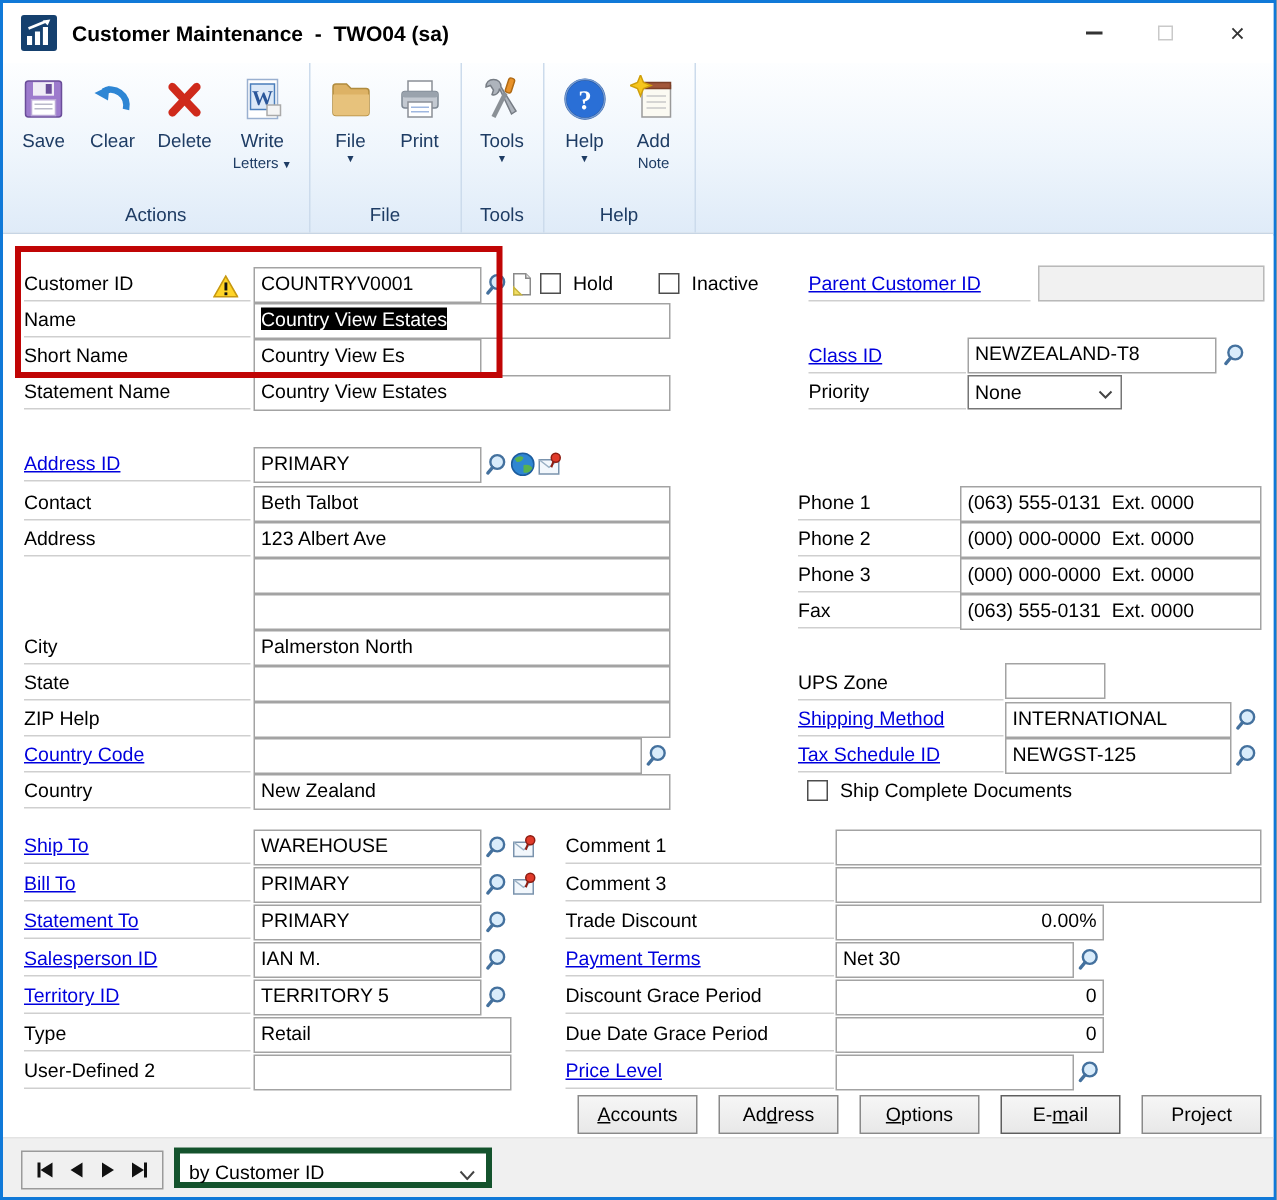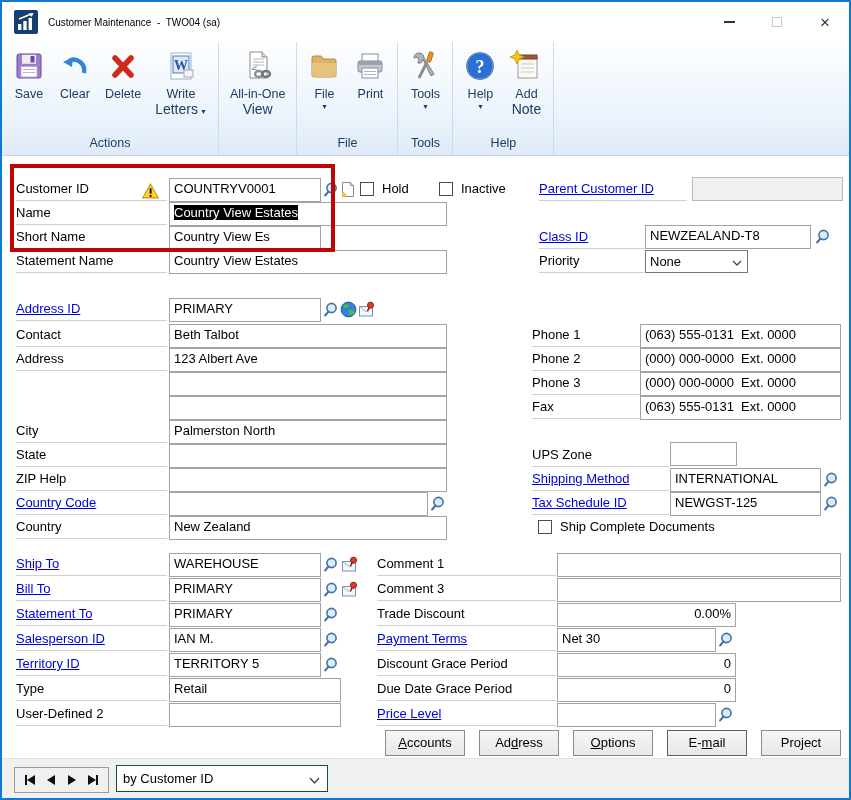--- a/index.html
+++ b/index.html
@@ -2,35 +2,35 @@
 <html><head>
 <meta charset="utf-8">
 <style>
   html,body{margin:0;padding:0;background:#555;}
   *{box-sizing:border-box;}
   .window{position:relative;width:851px;height:800px;background:#fff;
     border:2px solid #1079d8;font-family:"Liberation Sans",sans-serif;color:#000;overflow:hidden;}
   
   .titlebar{position:absolute;top:0;left:0;right:0;height:40px;background:#fff;display:flex;align-items:center;}
   .appicon{margin-left:12px;width:24px;height:24px;flex:0 0 auto;}
-  .title{margin-left:10px;font-size:10px;white-space:pre;}
+  .title{margin-left:10px;font-size:14px;white-space:pre;font-weight:bold;}
   .wctrls{position:absolute;right:0;top:0;height:40px;display:flex;}
   .wbtn{width:48px;height:40px;display:flex;align-items:center;justify-content:center;}
   .minbar{width:11px;height:2px;background:#333;}
   .maxbox{width:10px;height:10px;border:1px solid #c9c9c9;}
   .xglyph{font-size:17px;color:#333;line-height:1;}
   
   .toolbar{position:absolute;top:40px;left:0;right:0;height:114px;
     background:linear-gradient(#fdfeff,#eef5fc 55%,#dfebf8);border-bottom:1px solid #c7d5e4;display:flex;}
   .tgroup{display:flex;flex-direction:column;border-right:1px solid #ccdbec;padding:4px 4px 0 4px;}
   .titems{display:flex;flex:1;align-items:flex-start;}
   .titem{display:flex;flex-direction:column;align-items:center;padding:4px 7px;cursor:pointer;}
   .ticon{width:32px;height:32px;}
   .tlabel{font-size:12.5px;color:#1e3c64;margin-top:5px;line-height:15px;text-align:center;white-space:nowrap;}
-  .tlabel2{font-size:14px;color:#1e3c64;line-height:15px;text-align:right;white-space:nowrap;}
+  .tlabel2{font-size:10px;color:#1e3c64;line-height:15px;text-align:right;white-space:nowrap;}
   .drop::after{content:"▼";font-size:7px;color:#1e3c64;margin-left:2px;}
   .dropb{font-size:7px;color:#1e3c64;line-height:10px;}
   .tgl{height:22px;line-height:20px;text-align:center;font-size:12.5px;color:#1e3c64;}
   
   .form{position:absolute;top:155px;left:0;right:0;bottom:40px;background:#fff;}
   .lbl{position:absolute;height:23px;line-height:22px;font-size:13px;border-bottom:1px solid #cfcfcf;white-space:nowrap;}
   .l1{left:14px;width:151px;} .l2{left:530px;width:108px;} .l2w{left:530px;width:137px;}
   .l3{left:375px;width:179px;} .lp{left:537px;width:105px;}
   .lnk{color:#0000dd;text-decoration:underline;cursor:pointer;}
   .fbox{position:absolute;height:24px;border:1px solid #a3a3a3;background:#fff;line-height:20px;
@@ -52,21 +52,21 @@
     background:linear-gradient(#f6f6f6,#e8e8e8);text-align:center;line-height:24px;font-size:13px;cursor:pointer;}
   .u{text-decoration:underline;}
   
   .statusbar{position:absolute;left:0;right:0;bottom:0;height:40px;background:#f0f0f0;border-top:1px solid #e3e3e3;}
   .navgrp{position:absolute;left:12px;top:8px;width:95px;height:26px;border:1px solid #9a9a9a;
     background:#f0f0f0;display:flex;align-items:center;justify-content:space-around;padding:0 4px;}
   .navbtn{display:flex;align-items:center;cursor:pointer;height:100%;}
   .tri-l{width:0;height:0;border-top:5px solid transparent;border-bottom:5px solid transparent;border-right:8px solid #111;}
   .tri-r{width:0;height:0;border-top:5px solid transparent;border-bottom:5px solid transparent;border-left:8px solid #111;}
   .bar{width:2px;height:10px;background:#111;}
-  .sortbox{position:absolute;left:114px;top:6px;width:212px;height:27px;border:1px solid #14532d;background:#fff;
+  .sortbox{position:absolute;left:114px;top:6px;width:212px;height:27px;border:4px solid #14532d;background:#fff;
     font-size:13px;line-height:25px;padding:0 6px;cursor:pointer;}
   .sortbox svg{position:absolute;right:7px;top:11px;}
 </style>
 </head>
 <body>
 
 <svg width="0" height="0" style="position:absolute">
   <defs>
     <g id="i-lookup">
         <circle cx="9.5" cy="7" r="4.6" fill="#d9ecfb" stroke="#44719e" stroke-width="1.6"></circle>
@@ -157,42 +157,20 @@
               <text x="16" y="20" font-size="14" font-weight="bold" fill="#2b579a" text-anchor="middle" font-family="Liberation Serif,serif">W</text>
               <rect x="19" y="20" width="9" height="7" fill="#f4f4f4" stroke="#aaa"></rect>
             </svg>
           <span class="tlabel">Write</span>
           <span class="tlabel2 drop">Letters</span>
         </div>
       </div>
       <div class="tgl">Actions</div>
     </div>
 
-    <div class="tgroup">
-      <div class="titems">
-        <div class="titem">
-          <svg class="ticon" viewBox="0 0 32 32">
-              <path d="M8 2 h12 l5 5 v21 h-17 z" fill="#fff" stroke="#8a8a8a"></path>
-              <path d="M20 2 v5 h5" fill="#ddd" stroke="#8a8a8a"></path>
-              <g stroke="#b0b4ba">
-                <line x1="11" y1="9" x2="22" y2="9"></line>
-                <line x1="11" y1="12" x2="22" y2="12"></line>
-                <line x1="11" y1="15" x2="22" y2="15"></line>
-              </g>
-              <path d="M10 19 l5 -3 m-5 3 l5 1" stroke="#7a8aa0"></path>
-              <ellipse cx="17" cy="24" rx="4" ry="3" fill="none" stroke="#8b9096" stroke-width="2.4"></ellipse>
-              <ellipse cx="24" cy="24" rx="4" ry="3" fill="none" stroke="#6e7largest378" stroke-width="2.4"></ellipse>
-              <ellipse cx="24" cy="24" rx="4" ry="3" fill="none" stroke="#6e7378" stroke-width="2.4"></ellipse>
-            </svg>
-          <span class="tlabel">All-in-One</span>
-          <span class="tlabel2">View</span>
-        </div>
-      </div>
-      <div class="tgl"></div>
-    </div>
 
     <div class="tgroup">
       <div class="titems">
         <div class="titem">
           <svg class="ticon" viewBox="0 0 32 32">
               <path d="M4 8 a2 2 0 0 1 2-2 h7 l3 3 h10 a2 2 0 0 1 2 2 v14 a2 2 0 0 1 -2 2 H6 a2 2 0 0 1 -2-2 z" fill="#ddb265" stroke="#b08b3e"></path>
               <path d="M4 13 h24 v12 a2 2 0 0 1 -2 2 H6 a2 2 0 0 1 -2-2 z" fill="#e7c27c"></path>
             </svg>
           <span class="tlabel">File</span>
           <span class="dropb">▼</span>

